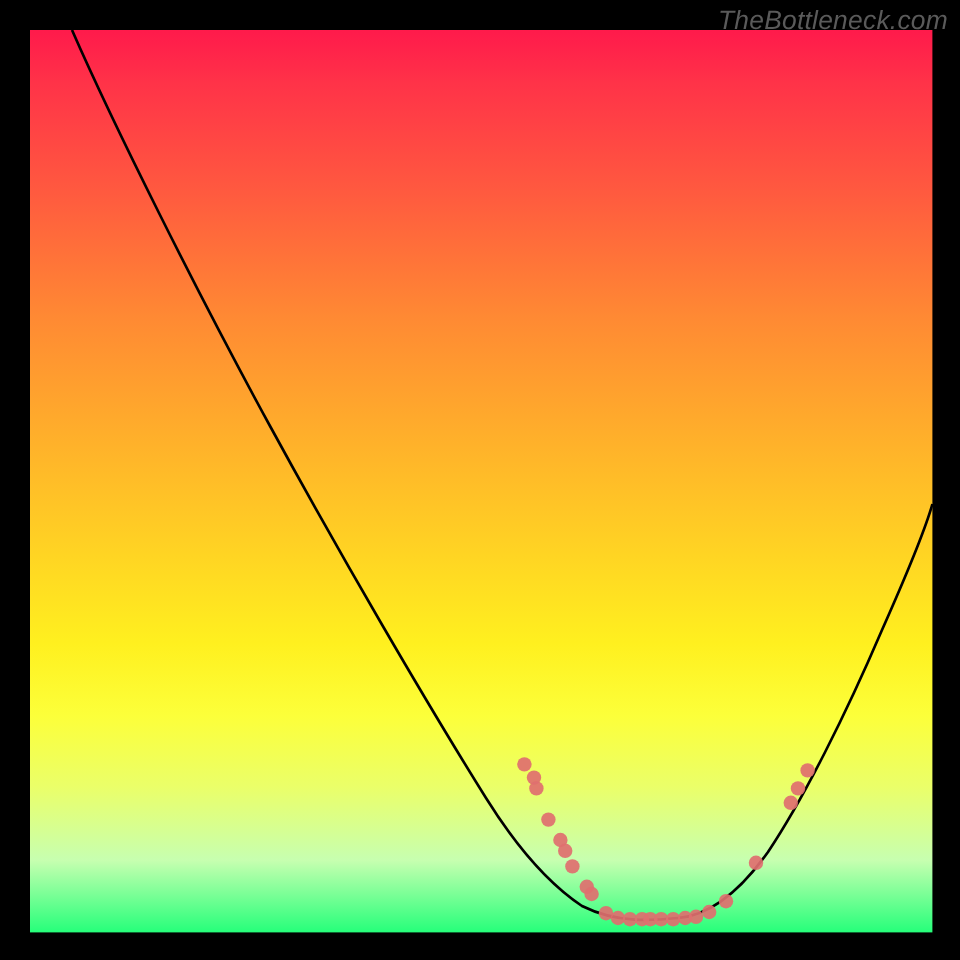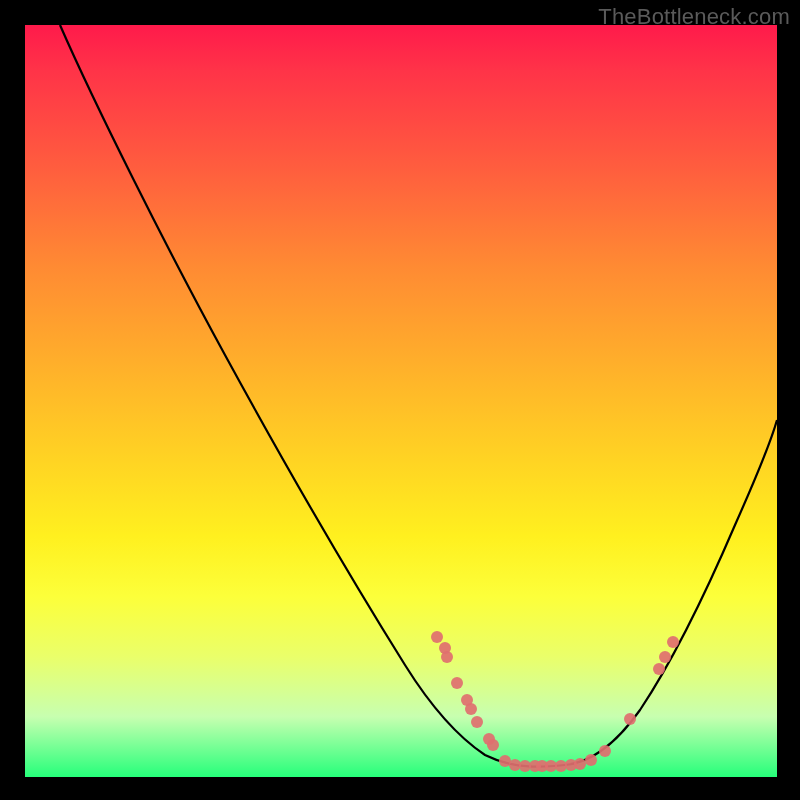--- a/index.html
+++ b/index.html
@@ -32,20 +32,21 @@
   }
   .watermark {
     position: absolute;
     top: 4px;
     right: 10px;
     font-size: 22px;
     font-weight: 500;
     color: #5a5a5a;
     letter-spacing: 0.2px;
     user-select: none;
+    font-style: italic;
   }
   svg.curves {
     position: absolute;
     left: 0;
     top: 0;
     width: 752px;
     height: 752px;
     overflow: visible;
   }
   .dot {

